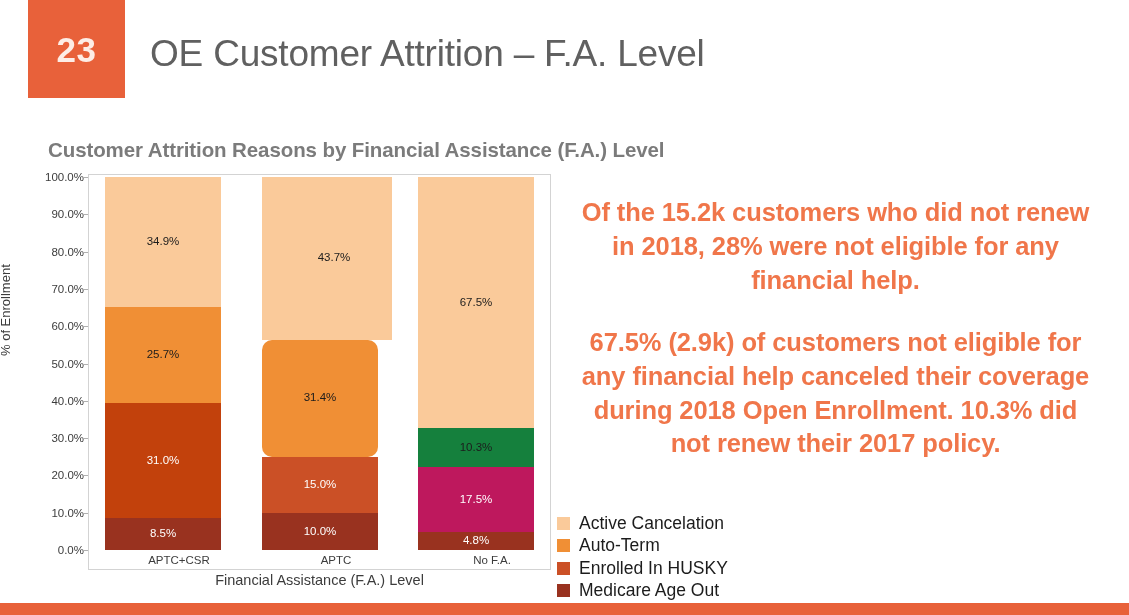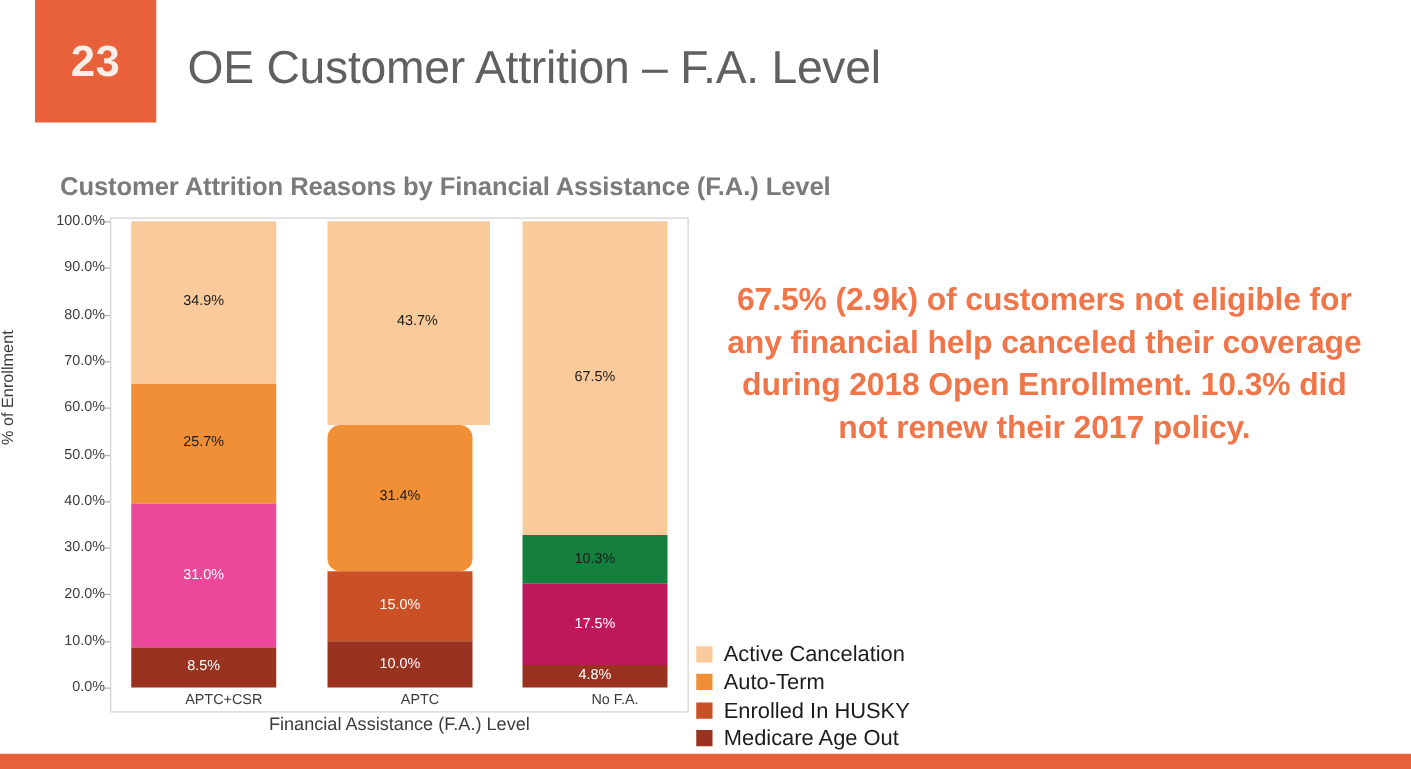--- a/index.html
+++ b/index.html
@@ -145,21 +145,21 @@
     </div>
 
   <div id="plot-area">
     <div class="bar bar-1">
         <div class="seg" style="height: 130.177px; background: rgb(250, 202, 154);">
           <span class="seg-label" style="color: rgb(28, 28, 28);">34.9%</span>
         </div>
         <div class="seg" style="height: 95.861px; background: rgb(240, 143, 53);">
           <span class="seg-label" style="color: rgb(28, 28, 28);">25.7%</span>
         </div>
-        <div class="seg" style="height: 115.63px; background: #ec4899;">
+        <div class="seg" style="height: 115.63px; background: #c2410c;">
           <span class="seg-label" style="color: rgb(255, 255, 255);">31.0%</span>
         </div>
         <div class="seg" style="height: 31.705px; background: rgb(153, 50, 31);">
           <span class="seg-label" style="color: rgb(255, 255, 255);">8.5%</span>
         </div>
       </div>
     <div class="bar bar-2">
         <div class="seg" style="height: 163.001px; background: rgb(250, 202, 154); padding-left: 14px;">
           <span class="seg-label" style="color: rgb(28, 28, 28);">43.7%</span>
         </div>
@@ -210,16 +210,17 @@
       <span class="legend-swatch" style="background: rgb(203, 80, 38);"></span>
       <span class="legend-label">Enrolled In HUSKY</span>
     </div>
     <div class="legend-row">
       <span class="legend-swatch" style="background: rgb(153, 50, 31);"></span>
       <span class="legend-label">Medicare Age Out</span>
     </div>
   </div>
 
 <div id="callouts">
+  <div class="callout" id="callout-1">Of the 15.2k customers who did not renew in 2018, 28% were not eligible for any financial help.</div>
   <div class="callout" id="callout-2">67.5% (2.9k) of customers not eligible for any financial help canceled their coverage during 2018 Open Enrollment. 10.3% did not renew their 2017 policy.</div>
 </div>
 
 <div id="footer-bar"></div>
 
 </body></html>

